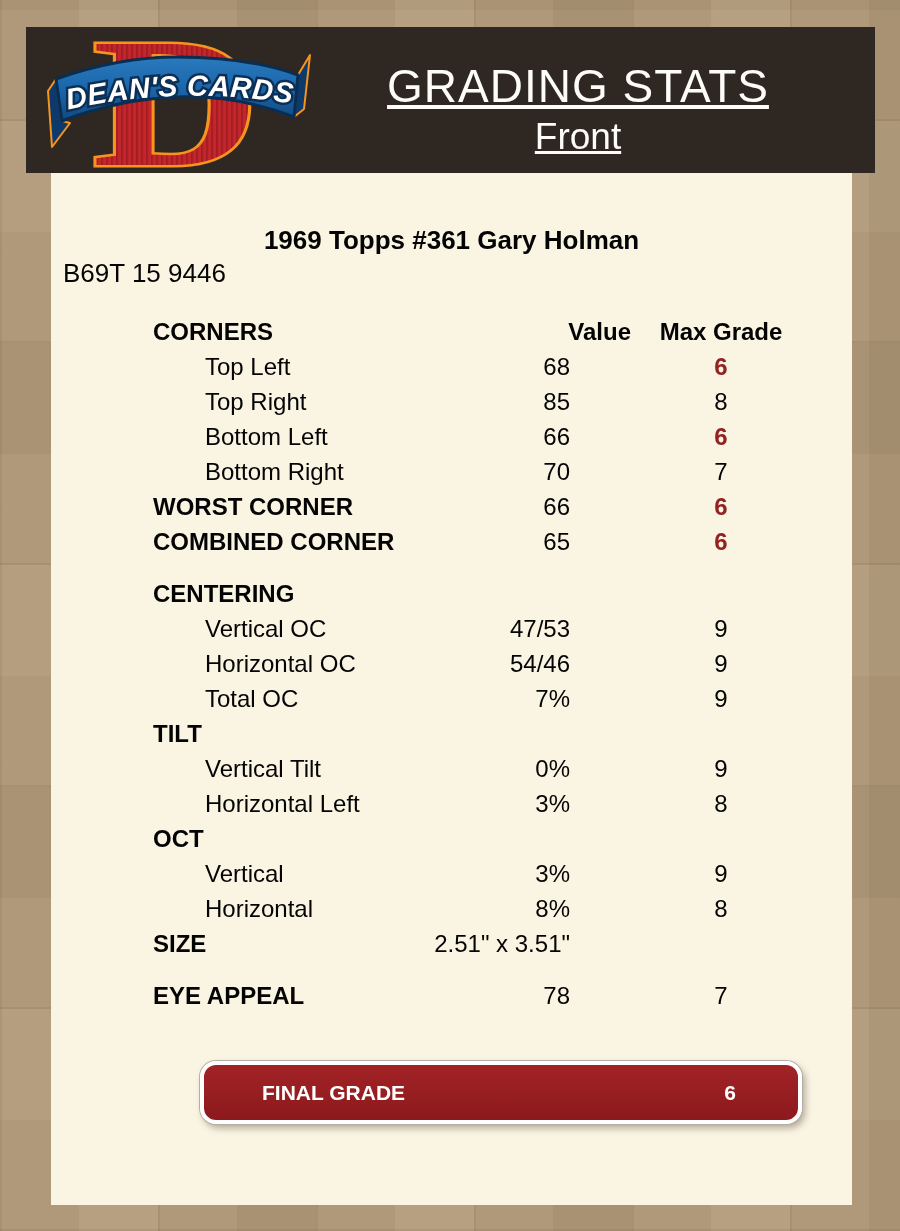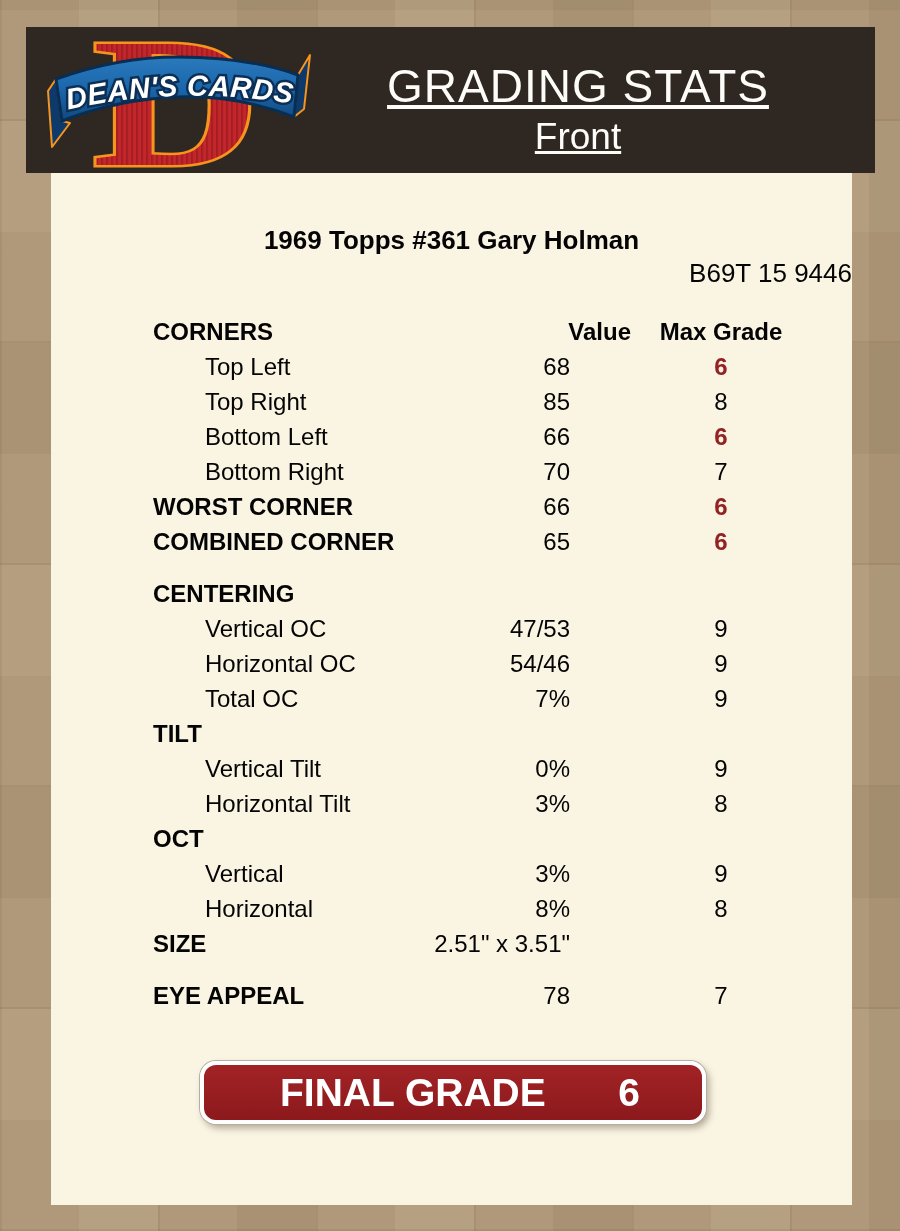--- a/index.html
+++ b/index.html
@@ -25,38 +25,38 @@
     position:absolute;left:255px;top:0;width:594px;height:146px;
     text-align:center;color:#fdfcf8;text-decoration:underline;
   }
   .ht1{margin-top:34px;font-size:46px;line-height:50px;letter-spacing:1px;white-space:nowrap;}
   .ht2{font-size:37px;line-height:44px;margin-top:4px;}
   .panel{
     position:absolute;left:51px;top:173px;width:801px;height:1032px;
     background:#faf4e3;color:#040404;
   }
   .card-title{margin-top:51px;text-align:center;font-size:26px;font-weight:bold;line-height:32px;}
-  .card-serial{text-align:right;font-size:26px;line-height:34px;margin-left:12px;}
+  .card-serial{text-align:left;font-size:26px;line-height:34px;margin-left:12px;}
   .stats{position:absolute;left:0;top:141px;width:100%;}
   .row{position:relative;height:35px;}
   .row.gap{margin-top:17px;}
   .lbl{position:absolute;left:154px;top:0;font-size:24px;line-height:35px;white-space:nowrap;}
   .lbl.section{left:102px;font-weight:bold;}
   .val{position:absolute;left:330px;top:0;width:189px;text-align:right;font-size:24px;line-height:35px;white-space:nowrap;}
   .max{position:absolute;left:600px;top:0;width:140px;text-align:center;font-size:24px;line-height:35px;}
   .max.red{color:#932222;font-weight:bold;}
   .vhead{position:absolute;left:430px;top:0;width:150px;text-align:right;font-weight:bold;font-size:24px;line-height:35px;}
   .header-row .max{font-weight:bold;}
   .final-btn{
-    position:absolute;left:149px;top:888px;width:506px;height:63px;box-sizing:border-box;
+    position:absolute;left:149px;top:888px;width:602px;height:63px;box-sizing:border-box;
     background:linear-gradient(#a22326,#8c191c);
     border:4px solid #ffffff;border-radius:16px;
     box-shadow:0 0 0 1px #b3afa6, 3px 4px 7px rgba(70,50,30,0.4);
     display:flex;align-items:center;justify-content:space-between;
-    padding:0 62px 0 76px;color:#ffffff;font-weight:bold;font-size:39px;
+    padding:0 62px 0 58px;color:#ffffff;font-weight:bold;font-size:21px;
     cursor:pointer;
   }
 </style>
 </head>
 <body>
 
 <div class="page">
 
   <div class="header-bar">
 
@@ -157,21 +157,21 @@
             <div class="lbl section">TILT</div>
             <div class="val"></div>
             <div class="max"></div>
           </div>
           <div class="row">
             <div class="lbl">Vertical Tilt</div>
             <div class="val">0%</div>
             <div class="max">9</div>
           </div>
           <div class="row">
-            <div class="lbl">Horizontal Tilt</div>
+            <div class="lbl">Horizontal Left</div>
             <div class="val">3%</div>
             <div class="max">8</div>
           </div>
           <div class="row">
             <div class="lbl section">OCT</div>
             <div class="val"></div>
             <div class="max"></div>
           </div>
           <div class="row">
             <div class="lbl">Vertical</div>

